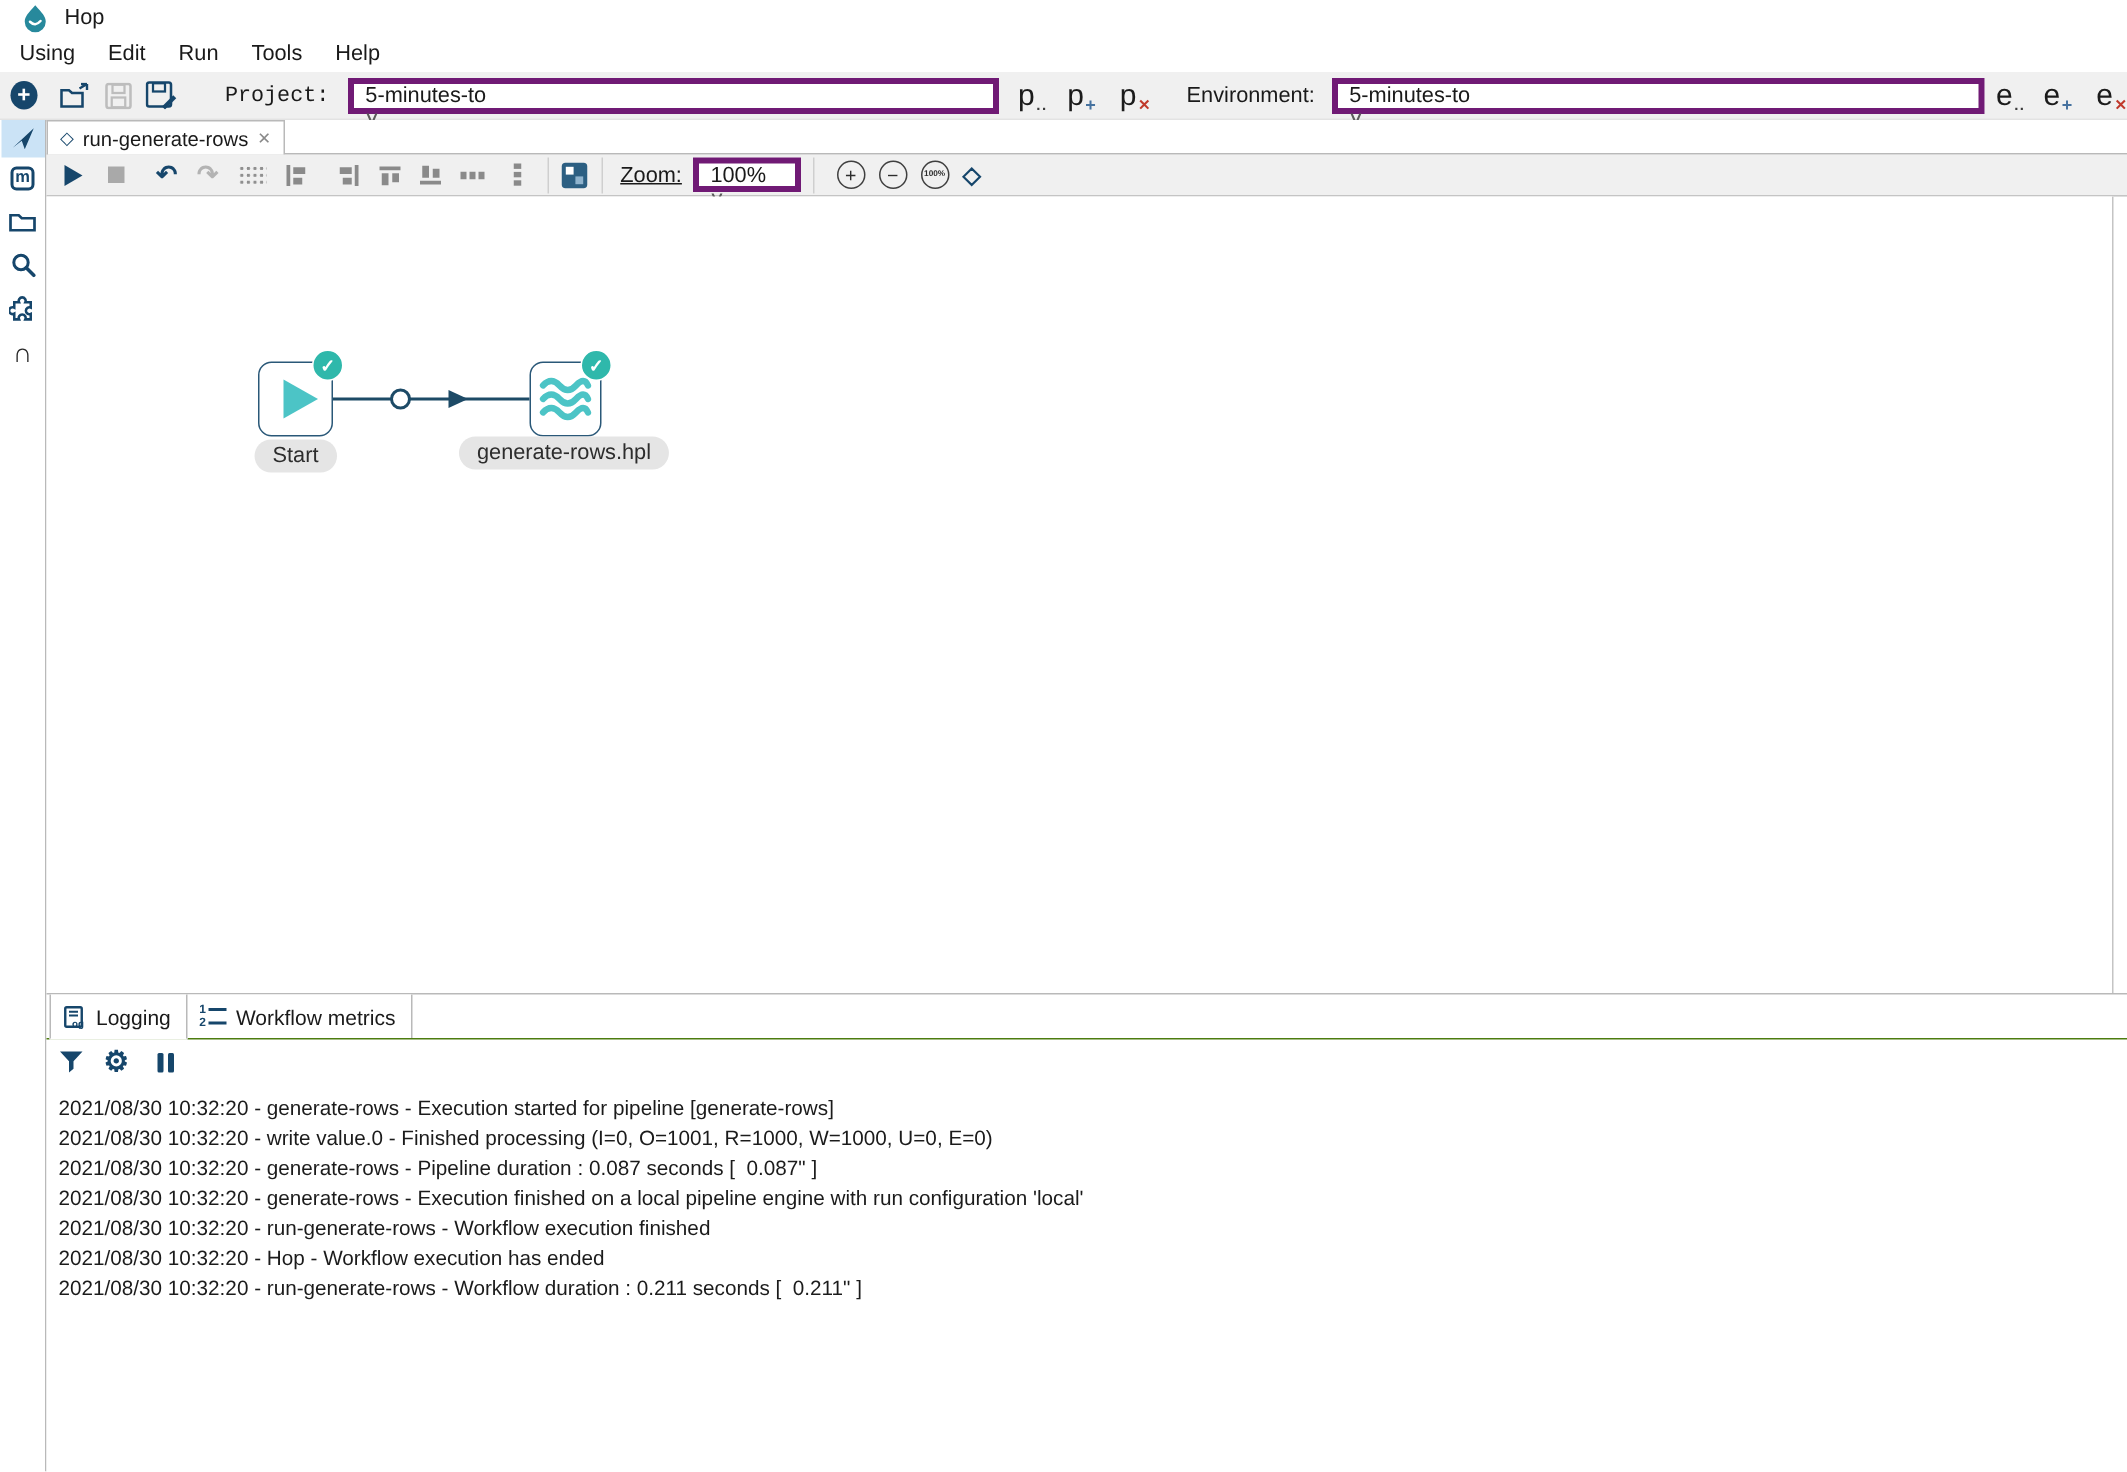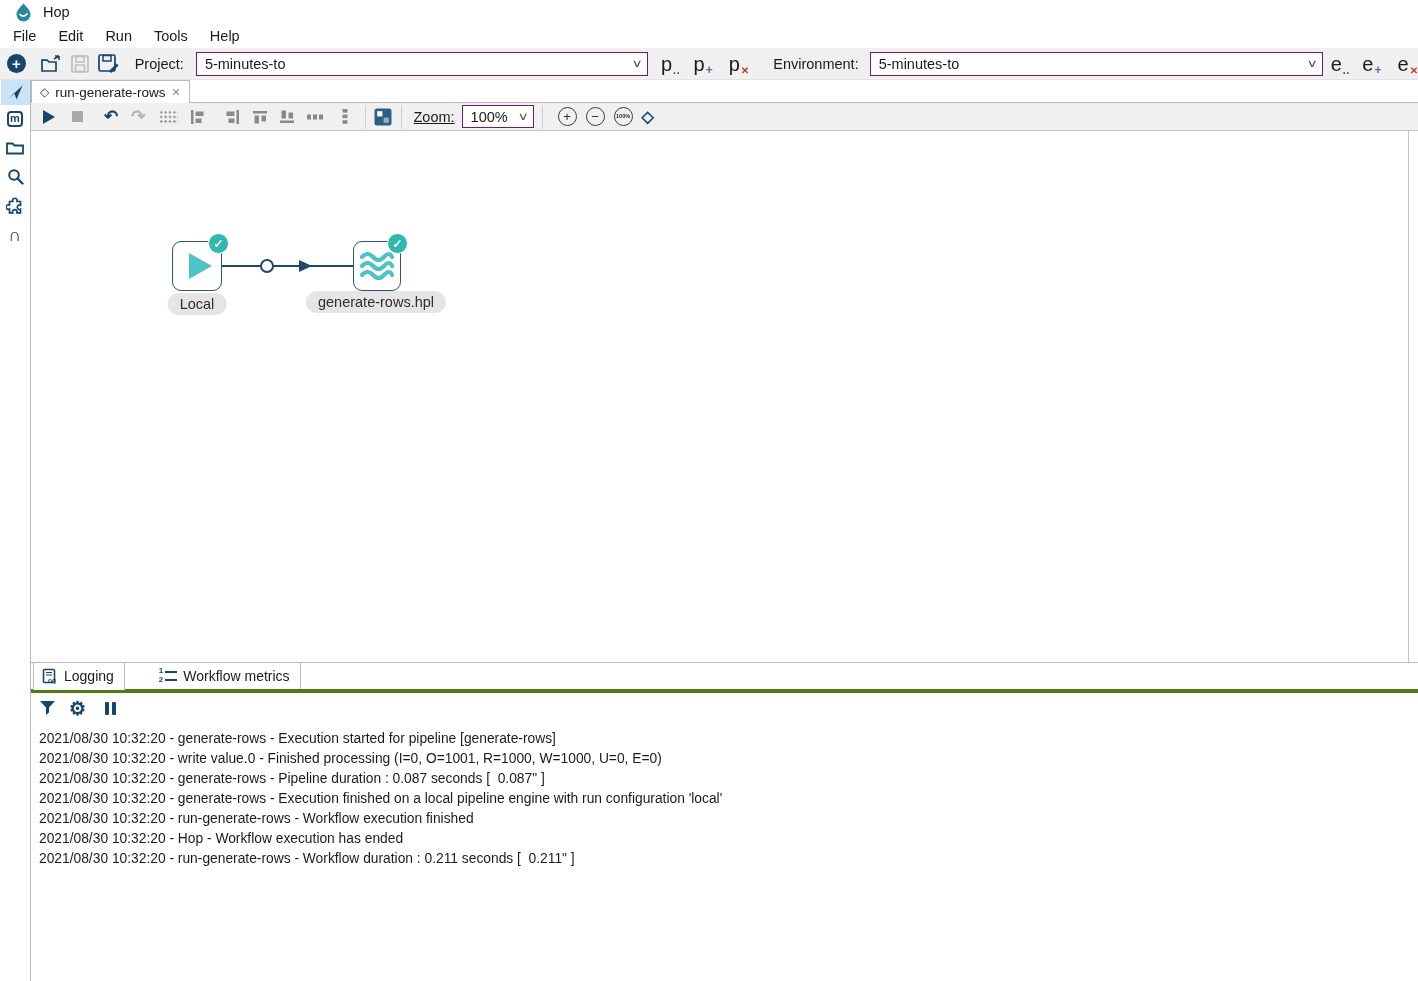--- a/index.html
+++ b/index.html
@@ -9,22 +9,22 @@
   
   .titlebar { height:24px; display:flex; align-items:center; padding-left:15px; gap:11px; background:#fff; }
   .titlebar .app-title { font-size:14.5px; }
   .menubar { height:24px; display:flex; align-items:center; background:#fff; padding-left:2px; }
   .menubar .menu-item { font-size:14.5px; padding:2px 11px; cursor:default; }
   .toolbar { height:32px; background:#f0f0f0; border-bottom:1px solid #e3e3e3; display:flex; align-items:center; }
   .tool-btn { display:flex; align-items:center; justify-content:center; height:26px; }
   .new-btn { width:19px; height:19px; border-radius:50%; background:#16466b; color:#fff; font-size:15px; font-weight:bold;
     display:flex; align-items:center; justify-content:center; line-height:1; margin-left:7px; }
   .tb-label { font-size:14.5px; color:#1a1a1a; white-space:nowrap; }
-  .combo { background:#fff; border:1px solid #701a75; height:24px; display:flex; align-items:center;
-    padding:0 6px 0 8px; justify-content:space-between; }
+  .combo { background:#fff; border:4px solid #701a75; height:24px; display:flex; align-items:flex-start;
+    padding:0 6px 0 8px; justify-content:space-between;flex-direction:column; }
   .combo .value { font-size:14.5px; }
   .chev { color:#5a5a5a; font-size:11px; transform:scaleX(1.4); }
   .pe-icon { display:flex; align-items:flex-end; line-height:1; cursor:default; }
   .pe-letter { font-size:20px; color:#1b1b1b; }
   .pe-mod { font-size:12px; font-weight:bold; margin-left:1px; margin-bottom:-2px; }
   .mod-dots { color:#3c3c3c; letter-spacing:1px; font-size:10px; }
   .mod-plus { color:#46729f; }
   .mod-cross { color:#c0392b; font-size:10px; }
   .vsep { width:1px; height:24px; background:#cfcfcf; margin:0 6px; }
 
@@ -73,21 +73,21 @@
     border-left:23px solid #4cc4c6; margin-left:6px; }
   .node-label { position:absolute; transform:translateX(-50%); background:#e5e5e5; border-radius:13px;
     padding:3px 12px; font-size:14.5px; color:#2d2d2d; white-space:nowrap; }
   .hop-line { position:absolute; height:2px; background:#1d4a66; }
   .hop-mid { position:absolute; width:14px; height:14px; border:2px solid #1d4a66; border-radius:50%; background:#fff; }
   .hop-arrow { position:absolute; width:0; height:0; border-top:6px solid transparent; border-bottom:6px solid transparent;
     border-left:13px solid #1d4a66; }
 
   
   .bottom-panel { height:319px; border-top:1px solid #b9b9b9; display:flex; flex-direction:column; background:#fff; }
-  .bottom-tabs { height:30px; border-bottom:4px solid #4d7c0f; display:flex;gap:26px; }
+  .bottom-tabs { height:30px; border-bottom:1px solid #4d7c0f; display:flex; }
   .btab { display:flex; align-items:center; gap:6px; padding:0 10px 0 8px; border-right:1px solid #b9b9b9;
     font-size:14px; background:#fff; }
   .btab.selected { margin-bottom:-1px; border-bottom:1px solid #fff; z-index:2; border-left:1px solid #b9b9b9; margin-left:2px; }
   .metrics-icon { display:flex; flex-direction:column; font-size:8px; color:#16466b; line-height:1.1; font-weight:bold; }
   .metrics-icon .row { display:flex; align-items:center; gap:2px; }
   .metrics-icon .bar { width:12px; height:2px; background:#16466b; }
   .log-toolbar { height:30px; display:flex; align-items:center; gap:13px; padding-left:8px; }
   .pause-bars { display:flex; gap:3px; margin-left:6px; }
   .pause-bars span { width:4px; height:13px; background:#16466b; border-radius:1px; }
   .log-area { flex:1; overflow:hidden; padding:6px 0 0 8px; }
@@ -100,21 +100,21 @@
   <span style="display:flex;">
     <svg width="17" height="19" viewBox="0 0 17 19">
       <path d="M8.5 0.5 C13 5.5 15.5 8 15.5 11.5 a7 7 0 1 1 -14 0 C1.5 8 4 5.5 8.5 0.5 Z" fill="#27899c"></path>
       <path d="M5 11.5 q3.5 3.5 7 -0.5" stroke="#fff" stroke-width="1.7" fill="none" stroke-linecap="round"></path>
     </svg>
   </span>
   <span class="app-title">Hop</span>
 </div>
 
 <div class="menubar">
-  <span class="menu-item">File</span>
+  <span class="menu-item">Using</span>
   <span class="menu-item">Edit</span>
   <span class="menu-item">Run</span>
   <span class="menu-item">Tools</span>
   <span class="menu-item">Help</span>
 </div>
 
 <div class="toolbar">
   <span class="new-btn">
       <span>+</span>
     </span>
@@ -131,21 +131,21 @@
       <rect x="4.5" y="10" width="9" height="6.5" fill="none" stroke="#bdbdbd" stroke-width="1.5"></rect>
     </svg>
   </span>
   <span class="tool-btn" style="margin-left:9px;">
     <svg width="21" height="19" viewBox="0 0 21 19">
       <rect x="1" y="1" width="16" height="16" rx="1.5" fill="none" stroke="#16466b" stroke-width="1.7"></rect>
       <rect x="5" y="1.5" width="8" height="5.5" fill="none" stroke="#16466b" stroke-width="1.5"></rect>
       <path d="M11 17 l7.5 -7.5 l2 2 L13 19 z" fill="#16466b"></path>
     </svg>
   </span>
-  <span class="tb-label" style="margin-left:16px;">Project:</span>
+  <span class="tb-label" style="margin-left:32px;font-family:Liberation Mono, monospace;">Project:</span>
   <span class="combo" style="width:459px; margin-left:12px;">
     <span class="value">5-minutes-to</span>
     <span class="chev">∨</span>
   </span>
   <span class="pe-icon" style="margin-left:13px;">
     <span class="pe-letter">p</span>
     <span class="pe-mod mod-dots">..</span>
   </span>
   <span class="pe-icon" style="margin-left:13px;">
     <span class="pe-letter">p</span>
@@ -297,21 +297,21 @@
       <div class="hop-line" style="left:191px; top:134px; width:131px;"></div>
       <div class="hop-mid" style="left:229px; top:128px;"></div>
       <div class="hop-arrow" style="left:268px; top:129px;"></div>
 
       <div class="wf-node" style="left:141px; top:110px;">
         <span class="start-triangle"></span>
         <span class="node-badge">
             <span>✓</span>
           </span>
       </div>
-      <div class="node-label" style="left:166px; top:162px;">Local</div>
+      <div class="node-label" style="left:166px; top:162px;">Start</div>
 
       <div class="wf-node" style="left:322px; top:110px; width:48px;">
         <svg width="36" height="32" viewBox="0 0 36 32">
           <path d="M3 7 q5.5 -6 11 0 t11 0 t8 0" fill="none" stroke="#4cc4c6" stroke-width="4.2" stroke-linecap="round"></path>
           <path d="M3 16 q5.5 -6 11 0 t11 0 t8 0" fill="none" stroke="#4cc4c6" stroke-width="4.2" stroke-linecap="round"></path>
           <path d="M3 25 q5.5 -6 11 0 t11 0 t8 0" fill="none" stroke="#4cc4c6" stroke-width="4.2" stroke-linecap="round"></path>
         </svg>
         <span class="node-badge">
             <span>✓</span>
           </span>

